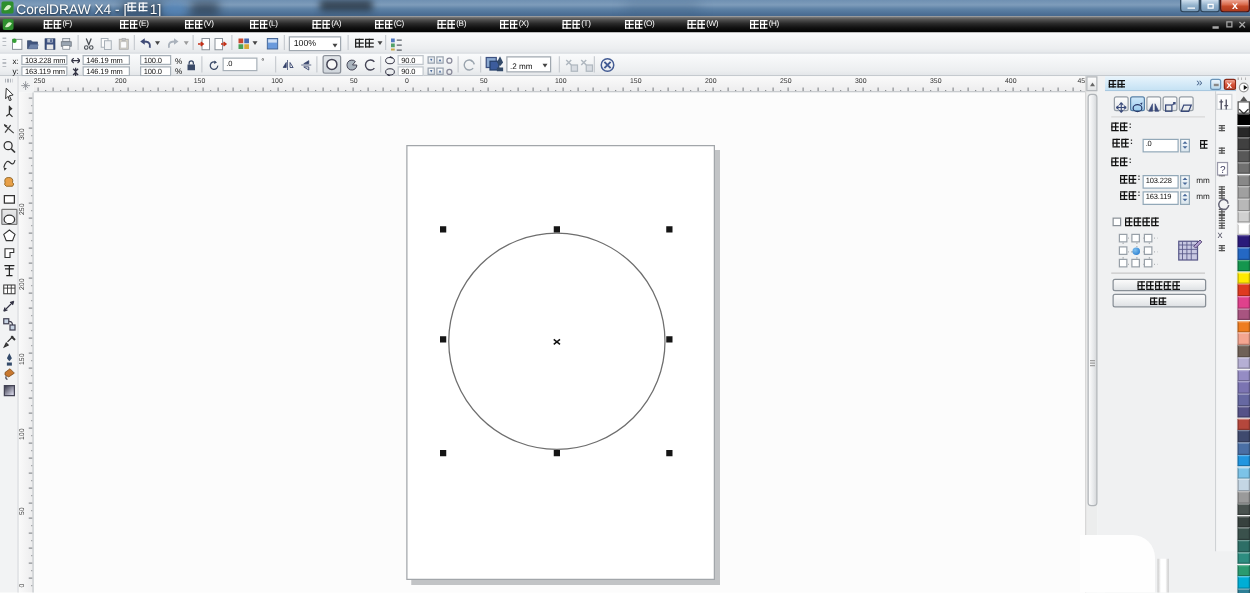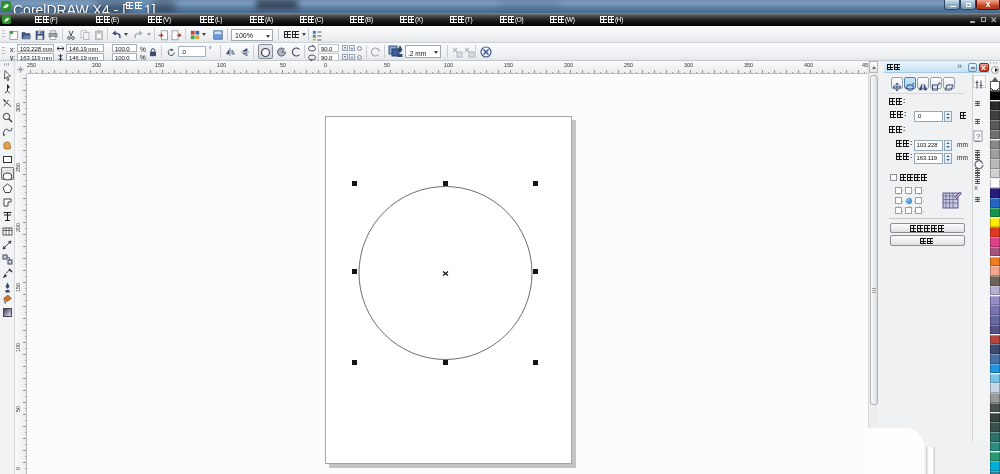--- a/index.html
+++ b/index.html
@@ -25,21 +25,21 @@
 <div class="ab" id="title" style="left:0;top:0;width:1000px;height:13px;background:linear-gradient(180deg,#6f90b2 0%,#7e9cba 30%,#5e82a6 55%,#4d7096 85%,#47698e 100%);overflow:hidden">
   <div class="ab" style="left:97px;top:1px;width:34px;height:12px;background:#2a3d52;filter:blur(4px);opacity:.55"></div>
   <div class="ab" style="left:129px;top:2px;width:22px;height:11px;background:#5585b8;border-radius:50%;filter:blur(3px);opacity:.8"></div>
   <div class="ab" style="left:153px;top:1px;width:22px;height:12px;background:#24303e;filter:blur(4px);opacity:.6"></div>
   <div class="ab" style="left:256px;top:0;width:42px;height:9px;background:#1c2630;filter:blur(3px);opacity:.75"></div>
   <div class="ab" style="left:500px;top:2px;width:60px;height:10px;background:#3a5a7c;filter:blur(5px);opacity:.35"></div>
   <svg class="ab" style="left:1px;top:1px" width="10" height="10">
       <rect x="0" y="0" width="10" height="10" rx="2" fill="#2e8f2e"></rect>
       <path d="M2 7 Q5 1 8 4 Q6 8 2 7z" fill="#d8f0c8"></path>
     </svg>
-  <div class="ab" style="left:13px;top:2px;font-size:14px;color:#fff;text-shadow:0 1px 2px rgba(0,0,0,.7);white-space:nowrap">CorelDRAW X4 - [<span class="z" style="width:8px;height:8px"></span><span class="z" style="width:8px;height:8px"></span>1]</div>
+  <div class="ab" style="left:13px;top:2px;font-size:11px;color:#fff;text-shadow:0 1px 2px rgba(0,0,0,.7);white-space:nowrap">CorelDRAW X4 - [<span class="z" style="width:8px;height:8px"></span><span class="z" style="width:8px;height:8px"></span>1]</div>
 
   <div class="ab" style="left:944px;top:0;width:16px;height:10px;border:1px solid #2e4459;border-top:none;border-radius:0 0 3px 3px;background:linear-gradient(180deg,#cfe0ee,#93b2cc 48%,#7799b8)">
       <div class="ab" style="left:4.5px;top:5.5px;width:6px;height:1.8px;background:#fff"></div>
     </div>
   <div class="ab" style="left:960px;top:0;width:16px;height:10px;border:1px solid #2e4459;border-top:none;border-radius:0 0 3px 3px;background:linear-gradient(180deg,#cfe0ee,#93b2cc 48%,#7799b8)">
       <div class="ab" style="left:5px;top:2.5px;width:5px;height:4.5px;border:1px solid #fff"></div>
     </div>
   <div class="ab" style="left:976px;top:0;width:24px;height:10px;border:1px solid #541008;border-top:none;border-radius:0 0 3px 3px;background:linear-gradient(180deg,#eda693,#d96a4b 42%,#c44a28 55%,#ad3a1d);color:#fff;font-size:8.5px;font-weight:bold;text-align:center;line-height:9px">x</div>
 </div>
 

